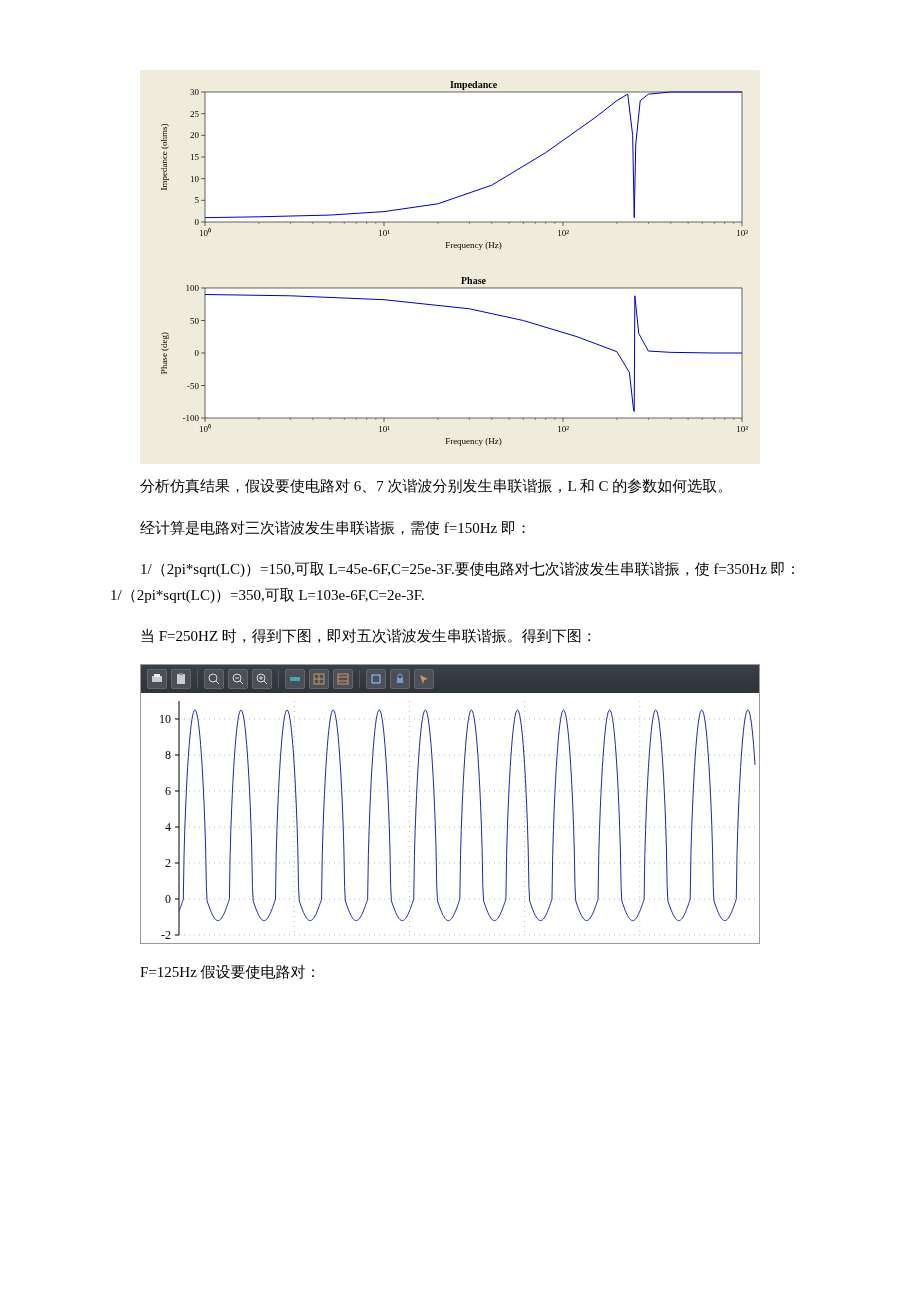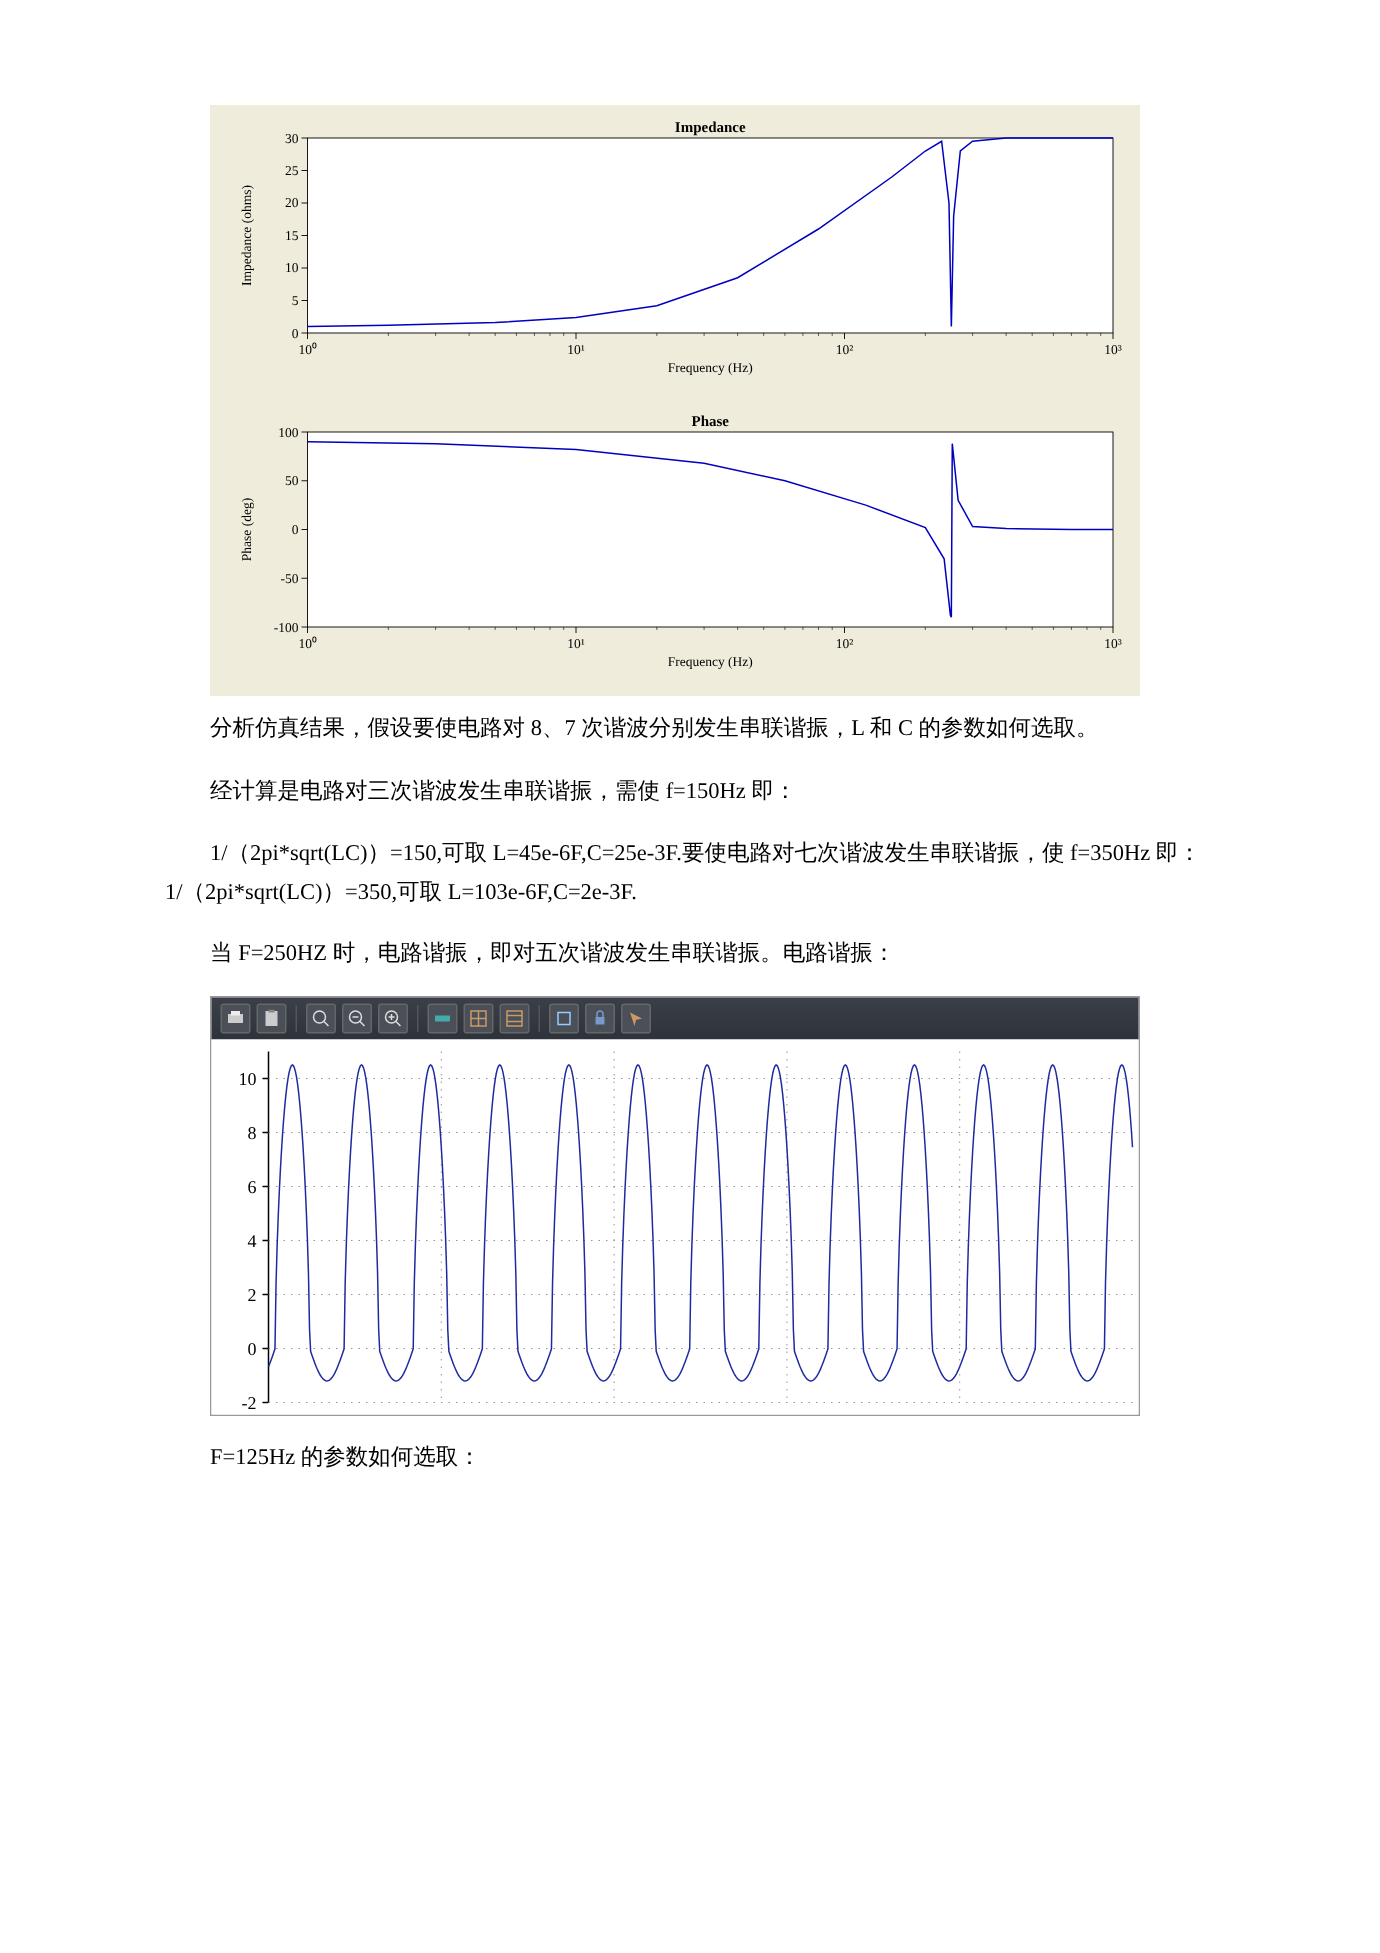--- a/index.html
+++ b/index.html
@@ -160,24 +160,24 @@
         <line x1="51" x2="55" y1="210" y2="210" stroke="#000" stroke-width="0.6"></line>
         <text x="49" y="213" text-anchor="end" font-size="9">100</text>
         <text x="323.5" y="206" text-anchor="middle" font-size="10" font-weight="bold">Phase</text>
         <text x="323.5" y="366" text-anchor="middle" font-size="9">Frequency (Hz)</text>
         <text x="0" y="0" transform="translate(17,275) rotate(-90)" text-anchor="middle" font-size="9">Phase (deg)</text>
         <path d="M55 216.5 L140.40470459481958 217.8 L234 221.7 L319.4047045948196 230.8 L373.2890738186722 242.5 L427.1734430425248 258.75 L466.8843692238527 273.7 L479.4211473466408 294.5 L483.6068508678927 332.2 L484.2312615522947 333.5 L484.8506967998964 217.8 L488.7610114346886 255.5 L498.4047045948196 273.05 L520.7687384477053 274.35 L564.272549162552 275 L592 275 " fill="none" stroke="#0000c0" stroke-width="1"></path>
       </g>
   </svg>
 </div>
 
-<p class="para-noindent" style="text-indent:2em;">分析仿真结果，假设要使电路对 8、7 次谐波分别发生串联谐振，L 和 C 的参数如何选取。</p>
+<p class="para-noindent" style="text-indent:2em;">分析仿真结果，假设要使电路对 6、7 次谐波分别发生串联谐振，L 和 C 的参数如何选取。</p>
 <p class="para">经计算是电路对三次谐波发生串联谐振，需使 f=150Hz 即：</p>
 <p class="para">1/（2pi*sqrt(LC)）=150,可取 L=45e-6F,C=25e-3F.要使电路对七次谐波发生串联谐振，使 f=350Hz 即：1/（2pi*sqrt(LC)）=350,可取 L=103e-6F,C=2e-3F.</p>
-<p class="para">当 F=250HZ 时，电路谐振，即对五次谐波发生串联谐振。电路谐振：</p>
+<p class="para">当 F=250HZ 时，得到下图，即对五次谐波发生串联谐振。得到下图：</p>
 
 <div class="oscillo-wrap">
   <div class="toolbar">
     <div class="tool-btn">
         <svg width="12" height="12">
           <rect x="1" y="3" width="10" height="6" fill="#ccc"></rect>
           <rect x="3" y="1" width="6" height="3" fill="#eee"></rect>
         </svg>
       </div>
     <div class="tool-btn">
@@ -272,13 +272,13 @@
         <line x1="38" x2="614" y1="26" y2="26" stroke="#888" stroke-width="0.6" stroke-dasharray="1 4"></line>
         <line x1="153.2" x2="153.2" y1="8" y2="242" stroke="#888" stroke-width="0.6" stroke-dasharray="1 4"></line>
         <line x1="268.4" x2="268.4" y1="8" y2="242" stroke="#888" stroke-width="0.6" stroke-dasharray="1 4"></line>
         <line x1="383.6" x2="383.6" y1="8" y2="242" stroke="#888" stroke-width="0.6" stroke-dasharray="1 4"></line>
         <line x1="498.8" x2="498.8" y1="8" y2="242" stroke="#888" stroke-width="0.6" stroke-dasharray="1 4"></line>
         <path d="M38 218.19627742533277 L38.72 216.3901730213794 L39.44 214.48400557138385 L40.16 212.49613250990663 L40.88 210.44569814121178 L41.6 208.35244926915124 L42.32 206.2365450246492 L43.04 162.29701526250236 L43.76 137.47791506734217 L44.48 117.98454421973838 L45.2 101.48765268224801 L45.92 87.12689579377903 L46.64 74.48261207267544 L47.36 63.320833761656615 L48.08 53.500770491534894 L48.8 44.93366873471308 L49.519999999999996 37.56196903284638 L50.24 31.347742724672315 L50.96 26.26584315819096 L51.68 22.29965739654648 L52.4 19.438395257398554 L53.12 17.675347785831775 L53.84 17.006800195874575 L54.56 17.43142401325551 L55.28 18.950057981230287 L56 21.56584651179483 L56.72 25.284755323337606 L57.44 30.116539995530815 L58.160000000000004 36.07632035497545 L58.879999999999995 43.18703743338733 L59.599999999999994 51.48328975082288 L60.32 61.01746915391803 L61.04 71.86999825689486 L61.760000000000005 84.16748169028139 L62.480000000000004 98.11771895995619 L63.2 114.0858281396609 L63.92 132.79284387135385 L64.64 156.03087859260302 L65.36 193.40674944516806 L66.08 207.8816372777489 L66.8 209.98169838455468 L67.52 212.04341355929947 L68.24 214.0469273578023 L68.96000000000001 215.97294484695155 L69.68 217.80291742545845 L70.4 219.5192214570272 L71.12 221.10532799560656 L71.84 222.54596196817602 L72.56 223.82724928204905 L73.28 224.9368504399702 L74 225.86407937621897 L74.72 226.6000063692644 L75.44 227.13754403986485 L76.16 227.47151560640444 L76.88 227.59870474013 L77.6 227.51788654015505 L78.32000000000001 227.22983932992508 L79.03999999999999 226.73733716153728 L79.75999999999999 226.04512310010224 L80.47999999999999 225.1598635454343 L81.19999999999999 224.090084030977 L81.92 222.84608711825555 L82.64 221.43985317757733 L83.36 219.88492501051672 L84.08 218.19627742533277 L84.80000000000001 216.3901730213794 L85.52000000000001 214.48400557138382 L86.24000000000001 212.49613250990663 L86.96000000000001 210.44569814121178 L87.67999999999999 208.35244926915124 L88.4 206.2365450246492 L89.12 162.29701526250227 L89.84 137.4779150673421 L90.56 117.98454421973841 L91.28 101.48765268224795 L92 87.12689579377903 L92.72 74.4826120726755 L93.44 63.320833761656615 L94.16 53.50077049153495 L94.88 44.933668734713024 L95.6 37.56196903284638 L96.32000000000001 31.347742724672344 L97.03999999999999 26.26584315819096 L97.75999999999999 22.29965739654645 L98.47999999999999 19.438395257398554 L99.19999999999999 17.675347785831775 L99.92 17.006800195874575 L100.64 17.43142401325551 L101.36 18.950057981230287 L102.08 21.56584651179486 L102.8 25.284755323337663 L103.52 30.11653999553087 L104.24000000000001 36.076320354975394 L104.96000000000001 43.18703743338733 L105.67999999999999 51.48328975082299 L106.39999999999999 61.017469153918086 L107.12 71.86999825689486 L107.84 84.16748169028133 L108.56 98.11771895995611 L109.28 114.08582813966109 L110 132.79284387135397 L110.72 156.03087859260307 L111.44 193.4067494451682 L112.16 207.8816372777489 L112.88 209.9816983845547 L113.60000000000001 212.0434135592995 L114.32000000000001 214.0469273578023 L115.04 215.97294484695155 L115.76 217.80291742545845 L116.48 219.51922145702721 L117.2 221.1053279956066 L117.92 222.54596196817604 L118.64000000000001 223.82724928204908 L119.35999999999999 224.9368504399702 L120.08 225.86407937621897 L120.8 226.6000063692644 L121.52 227.13754403986485 L122.24 227.47151560640444 L122.96 227.59870474013 L123.67999999999999 227.51788654015505 L124.39999999999999 227.22983932992508 L125.12 226.73733716153728 L125.84 226.04512310010224 L126.56 225.1598635454343 L127.28 224.090084030977 L128 222.84608711825555 L128.72 221.4398531775773 L129.44 219.88492501051672 L130.16 218.19627742533277 L130.88 216.3901730213794 L131.60000000000002 214.48400557138388 L132.32 212.49613250990663 L133.04000000000002 210.44569814121178 L133.76 208.35244926915124 L134.48000000000002 206.23654502464922 L135.2 162.2970152625026 L135.92000000000002 137.477915067342 L136.64000000000001 117.98454421973831 L137.35999999999999 101.48765268224801 L138.07999999999998 87.12689579377906 L138.8 74.4826120726755 L139.51999999999998 63.32083376165673 L140.24 53.500770491534894 L140.95999999999998 44.933668734713024 L141.68 37.561969032846406 L142.39999999999998 31.347742724672344 L143.12 26.26584315819096 L143.84 22.29965739654645 L144.56 19.438395257398554 L145.28 17.675347785831775 L146 17.006800195874575 L146.72 17.43142401325551 L147.44 18.950057981230287 L148.16 21.56584651179483 L148.88 25.284755323337606 L149.60000000000002 30.116539995530815 L150.32 36.076320354975394 L151.04000000000002 43.1870374333873 L151.76 51.483289750822934 L152.48000000000002 61.017469153918086 L153.2 71.86999825689486 L153.92000000000002 84.16748169028128 L154.64000000000001 98.11771895995605 L155.35999999999999 114.08582813966075 L156.07999999999998 132.79284387135357 L156.8 156.0308785926025 L157.51999999999998 193.40674944516923 L158.24 207.88163727774892 L158.95999999999998 209.9816983845547 L159.68 212.0434135592995 L160.39999999999998 214.04692735780228 L161.12 215.97294484695152 L161.84 217.80291742545842 L162.56 219.51922145702716 L163.28 221.1053279956065 L164 222.54596196817596 L164.72 223.827249282049 L165.44 224.9368504399702 L166.16 225.86407937621897 L166.88 226.6000063692644 L167.6 227.13754403986485 L168.32 227.47151560640444 L169.04 227.59870474013 L169.76 227.51788654015505 L170.48000000000002 227.2298393299251 L171.20000000000002 226.7373371615373 L171.92000000000002 226.04512310010227 L172.64000000000001 225.1598635454343 L173.35999999999999 224.090084030977 L174.07999999999998 222.84608711825555 L174.79999999999998 221.43985317757733 L175.51999999999998 219.88492501051675 L176.24 218.1962774253328 L176.96 216.39017302137947 L177.68 214.4840055713839 L178.4 212.49613250990672 L179.12 210.44569814121186 L179.84 208.35244926915132 L180.56 206.23654502464922 L181.28 162.29701526250267 L182 137.47791506734245 L182.71999999999997 117.98454421973932 L183.44 101.48765268224832 L184.16 87.12689579377982 L184.88 74.48261207267575 L185.6 63.320833761657326 L186.32 53.500770491535235 L187.04 44.933668734713365 L187.76 37.561969032846406 L188.48 31.347742724672344 L189.20000000000002 26.26584315819099 L189.92 22.299657396546507 L190.64000000000001 19.43839525739861 L191.35999999999999 17.675347785831775 L192.08 17.006800195874575 L192.79999999999998 17.43142401325551 L193.52 18.950057981230202 L194.24 21.565846511794746 L194.96 25.284755323337606 L195.68 30.116539995530786 L196.4 36.076320354975394 L197.12 43.1870374333873 L197.84 51.483289750823104 L198.56 61.01746915391789 L199.28000000000003 71.86999825689506 L200 84.16748169028102 L200.71999999999997 98.1177189599552 L201.44 114.08582813966038 L202.16 132.7928438713531 L202.88 156.03087859260197 L203.6 193.40674944516542 L204.32 207.88163727774887 L205.04 209.9816983845546 L205.76 212.04341355929944 L206.48 214.04692735780228 L207.20000000000002 215.97294484695152 L207.92 217.8029174254584 L208.64000000000001 219.51922145702713 L209.35999999999999 221.1053279956065 L210.08 222.54596196817596 L210.79999999999998 223.827249282049 L211.52 224.9368504399702 L212.24 225.86407937621897 L212.96 226.6000063692644 L213.68 227.13754403986485 L214.4 227.47151560640444 L215.12 227.59870474013 L215.84 227.51788654015505 L216.56 227.2298393299251 L217.28000000000003 226.73733716153728 L218 226.04512310010227 L218.71999999999997 225.15986354543435 L219.44 224.090084030977 L220.16 222.8460871182556 L220.88 221.43985317757733 L221.6 219.88492501051684 L222.32 218.1962774253328 L223.04 216.39017302137947 L223.76 214.4840055713839 L224.48 212.49613250990672 L225.20000000000002 210.44569814121186 L225.92 208.35244926915132 L226.64000000000001 206.23654502464922 L227.35999999999999 162.29701526250275 L228.08 137.4779150673425 L228.79999999999998 117.98454421973872 L229.52 101.48765268224835 L230.24 87.12689579377937 L230.96 74.48261207267578 L231.68 63.32083376165696 L232.4 53.50077049153529 L233.12 44.93366873471339 L233.84 37.561969032846434 L234.56 31.347742724672344 L235.28000000000003 26.26584315819099 L236 22.299657396546507 L236.71999999999997 19.43839525739861 L237.44 17.675347785831804 L238.16 17.006800195874575 L238.88 17.43142401325548 L239.6 18.950057981230202 L240.32 21.56584651179469 L241.04 25.284755323337436 L241.76 30.116539995530786 L242.48 36.076320354975365 L243.20000000000002 43.187037433387275 L243.92 51.483289750822735 L244.64000000000001 61.01746915391783 L245.35999999999999 71.8699982568946 L246.08 84.16748169028102 L246.79999999999998 98.11771895995568 L247.52 114.08582813966034 L248.24 132.79284387135309 L248.96 156.03087859260188 L249.68 193.4067494451677 L250.4 207.88163727774887 L251.12 209.98169838455465 L251.84 212.04341355929944 L252.56 214.04692735780228 L253.28000000000003 215.97294484695152 L254 217.8029174254584 L254.71999999999997 219.51922145702713 L255.44 221.1053279956065 L256.15999999999997 222.54596196817596 L256.88 223.827249282049 L257.6 224.9368504399702 L258.32 225.86407937621897 L259.03999999999996 226.60000636926438 L259.76 227.13754403986485 L260.48 227.47151560640444 L261.20000000000005 227.59870474013 L261.91999999999996 227.51788654015505 L262.64 227.2298393299251 L263.36 226.7373371615373 L264.08000000000004 226.04512310010227 L264.79999999999995 225.15986354543432 L265.52 224.090084030977 L266.24 222.84608711825558 L266.96000000000004 221.43985317757736 L267.68 219.88492501051678 L268.4 218.19627742533282 L269.12 216.39017302137947 L269.84000000000003 214.4840055713839 L270.56 212.49613250990672 L271.28000000000003 210.44569814121186 L272 208.35244926915135 L272.71999999999997 206.23654502464927 L273.44 162.29701526250284 L274.15999999999997 137.4779150673433 L274.88 117.98454421973875 L275.6 101.48765268224895 L276.32 87.1268957937794 L277.03999999999996 74.48261207267535 L277.76 63.32083376165696 L278.48 53.50077049153495 L279.20000000000005 44.93366873471339 L279.91999999999996 37.561969032846434 L280.64 31.3477427246726 L281.36 26.26584315819099 L282.08000000000004 22.29965739654665 L282.79999999999995 19.43839525739861 L283.52 17.675347785831832 L284.24 17.006800195874575 L284.96000000000004 17.43142401325551 L285.68 18.950057981230174 L286.4 21.56584651179483 L287.12 25.284755323337436 L287.84000000000003 30.116539995530786 L288.56 36.07632035497511 L289.28000000000003 43.18703743338722 L290 51.483289750822394 L290.71999999999997 61.01746915391783 L291.44 71.86999825689418 L292.15999999999997 84.16748169028097 L292.88 98.11771895995622 L293.6 114.08582813966031 L294.32 132.79284387135377 L295.03999999999996 156.03087859260182 L295.76 193.40674944516752 L296.48 207.88163727774878 L297.2 209.98169838455465 L297.92 212.04341355929935 L298.64 214.04692735780228 L299.36 215.97294484695158 L300.08 217.8029174254584 L300.8 219.5192214570272 L301.52 221.1053279956065 L302.24 222.54596196817602 L302.96000000000004 223.827249282049 L303.68 224.9368504399702 L304.40000000000003 225.8640793762189 L305.12 226.60000636926438 L305.84000000000003 227.13754403986482 L306.56 227.47151560640444 L307.28000000000003 227.59870474013 L308 227.51788654015505 L308.71999999999997 227.22983932992508 L309.44 226.7373371615373 L310.15999999999997 226.04512310010224 L310.88 225.15986354543435 L311.59999999999997 224.090084030977 L312.32 222.8460871182556 L313.03999999999996 221.43985317757736 L313.76 219.88492501051684 L314.48 218.19627742533282 L315.2 216.3901730213794 L315.92 214.4840055713839 L316.64 212.49613250990666 L317.36 210.44569814121186 L318.08 208.35244926915126 L318.8 206.2365450246493 L319.52 162.2970152625029 L320.24 137.47791506734336 L320.96000000000004 117.98454421973881 L321.68 101.48765268224898 L322.40000000000003 87.12689579377943 L323.12 74.48261207267544 L323.84000000000003 63.32083376165704 L324.56 53.50077049153501 L325.28000000000003 44.93366873471339 L326 37.561969032846434 L326.71999999999997 31.3477427246726 L327.43999999999994 26.26584315819136 L328.16 22.299657396546678 L328.88 19.43839525739861 L329.59999999999997 17.675347785831832 L330.32 17.006800195874632 L331.04 17.43142401325551 L331.76 18.950057981230174 L332.48 21.56584651179483 L333.2 25.284755323337123 L333.92 30.116539995531156 L334.64 36.07632035497505 L335.36 43.18703743338722 L336.08 51.483289750822365 L336.8 61.01746915391854 L337.52 71.86999825689492 L338.24 84.16748169028097 L338.96 98.11771895995619 L339.68 114.0858281396615 L340.40000000000003 132.79284387135374 L341.12 156.03087859260177 L341.84 193.40674944516735 L342.56000000000006 207.88163727774895 L343.28000000000003 209.98169838455465 L344 212.04341355929935 L344.71999999999997 214.04692735780225 L345.43999999999994 215.97294484695144 L346.16 217.8029174254584 L346.88 219.5192214570272 L347.59999999999997 221.1053279956065 L348.32 222.5459619681759 L349.04 223.827249282049 L349.76 224.9368504399702 L350.48 225.8640793762189 L351.2 226.60000636926435 L351.92 227.13754403986485 L352.64 227.47151560640444 L353.36 227.59870474013 L354.08 227.51788654015508 L354.8 227.22983932992508 L355.52 226.7373371615373 L356.24 226.04512310010224 L356.96 225.15986354543435 L357.68 224.09008403097695 L358.40000000000003 222.84608711825564 L359.12 221.43985317757736 L359.84 219.88492501051684 L360.56000000000006 218.1962774253327 L361.28000000000003 216.3901730213794 L362 214.48400557138393 L362.71999999999997 212.49613250990666 L363.43999999999994 210.44569814121203 L364.16 208.35244926915126 L364.88 206.2365450246493 L365.59999999999997 162.29701526250298 L366.32 137.47791506734342 L367.04 117.98454421973885 L367.76 101.48765268224903 L368.48 87.12689579377948 L369.2 74.48261207267629 L369.92 63.32083376165633 L370.64 53.50077049153501 L371.36 44.93366873471345 L372.08 37.561969032846974 L372.8 31.34774272467223 L373.52 26.265843158191018 L374.24 22.299657396546678 L374.96 19.43839525739861 L375.68 17.675347785831775 L376.40000000000003 17.006800195874575 L377.12 17.43142401325551 L377.84 18.950057981230174 L378.56000000000006 21.565846511794803 L379.28000000000003 25.284755323337407 L380 30.116539995530758 L380.71999999999997 36.07632035497505 L381.43999999999994 43.18703743338665 L382.16 51.483289750822365 L382.88 61.01746915391777 L383.59999999999997 71.86999825689409 L384.32 84.16748169027991 L385.04 98.11771895995614 L385.76 114.0858281396602 L386.48 132.79284387135365 L387.2 156.03087859259975 L387.92 193.40674944517207 L388.64 207.88163727774878 L389.36 209.98169838455465 L390.08 212.04341355929935 L390.8 214.0469273578024 L391.52 215.97294484695158 L392.24 217.8029174254584 L392.96 219.5192214570272 L393.68 221.10532799560661 L394.40000000000003 222.545961968176 L395.12 223.827249282049 L395.84 224.9368504399702 L396.56000000000006 225.864079376219 L397.28000000000003 226.60000636926438 L398 227.13754403986482 L398.71999999999997 227.47151560640444 L399.43999999999994 227.59870474013 L400.16 227.51788654015505 L400.88 227.22983932992508 L401.59999999999997 226.7373371615373 L402.32 226.04512310010233 L403.04 225.15986354543435 L403.76 224.09008403097704 L404.48 222.84608711825564 L405.2 221.43985317757748 L405.92 219.88492501051672 L406.64 218.19627742533282 L407.36 216.3901730213794 L408.08 214.48400557138393 L408.8 212.49613250990666 L409.52 210.4456981412119 L410.24 208.35244926915126 L410.96 206.2365450246493 L411.68 162.29701526250304 L412.40000000000003 137.47791506734347 L413.12 117.98454421973888 L413.84 101.48765268224906 L414.56000000000006 87.12689579377951 L415.28000000000003 74.4826120726755 L416 63.32083376165707 L416.71999999999997 53.500770491535036 L417.43999999999994 44.93366873471345 L418.16 37.56196903284646 L418.88 31.347742724672656 L419.59999999999997 26.265843158191018 L420.32 22.299657396546706 L421.04 19.43839525739861 L421.76 17.675347785831832 L422.48 17.006800195874575 L423.2 17.43142401325551 L423.92 18.950057981230174 L424.64 21.565846511794803 L425.36 25.284755323337407 L426.08 30.11653999553073 L426.8 36.07632035497505 L427.52 43.18703743338719 L428.24 51.48328975082234 L428.96 61.017469153917745 L429.68 71.86999825689486 L430.40000000000003 84.16748169028088 L431.12 98.11771895995611 L431.84 114.08582813966018 L432.56000000000006 132.79284387135363 L433.28000000000003 156.03087859260165 L434 193.406749445167 L434.71999999999997 207.88163727774878 L435.43999999999994 209.98169838455465 L436.16 212.04341355929935 L436.88 214.04692735780225 L437.59999999999997 215.97294484695155 L438.32 217.80291742545836 L439.04 219.5192214570272 L439.76 221.1053279956065 L440.48 222.545961968176 L441.2 223.827249282049 L441.92 224.9368504399702 L442.64 225.8640793762189 L443.36 226.60000636926438 L444.08 227.13754403986482 L444.8 227.47151560640444 L445.52 227.59870474013 L446.24 227.51788654015505 L446.96 227.22983932992508 L447.68 226.7373371615373 L448.40000000000003 226.04512310010227 L449.12 225.15986354543435 L449.84 224.09008403097704 L450.56000000000006 222.84608711825564 L451.28000000000003 221.43985317757736 L452 219.88492501051684 L452.71999999999997 218.19627742533282 L453.43999999999994 216.3901730213794 L454.16 214.48400557138393 L454.88 212.49613250990666 L455.59999999999997 210.4456981412119 L456.32 208.3524492691513 L457.04 206.2365450246493 L457.76 162.29701526250312 L458.48 137.47791506734353 L459.2 117.98454421973894 L459.92 101.48765268224909 L460.64 87.12689579377954 L461.36 74.4826120726755 L462.08 63.3208337616571 L462.8 53.500770491535064 L463.52 44.93366873471348 L464.24 37.56196903284646 L464.96 31.347742724672685 L465.68 26.265843158191075 L466.40000000000003 22.299657396546706 L467.12 19.43839525739864 L467.84 17.675347785831832 L468.56000000000006 17.006800195874575 L469.28000000000003 17.43142401325551 L470 18.950057981230174 L470.71999999999997 21.565846511794803 L471.43999999999994 25.284755323337407 L472.16 30.11653999553073 L472.88 36.07632035497505 L473.59999999999997 43.18703743338719 L474.32 51.48328975082234 L475.04 61.017469153917716 L475.76 71.86999825689404 L476.48 84.16748169028082 L477.2 98.11771895995605 L477.92 114.08582813966012 L478.64 132.79284387135357 L479.36 156.03087859260154 L480.08 193.40674944516684 L480.8 207.88163727774878 L481.52 209.98169838455462 L482.24 212.04341355929932 L482.96 214.04692735780225 L483.68 215.97294484695155 L484.40000000000003 217.80291742545836 L485.12 219.5192214570272 L485.84 221.10532799560647 L486.56000000000006 222.545961968176 L487.28000000000003 223.82724928204897 L488 224.93685043997016 L488.71999999999997 225.8640793762189 L489.43999999999994 226.60000636926438 L490.16 227.13754403986482 L490.88 227.47151560640444 L491.59999999999997 227.59870474013 L492.32 227.51788654015505 L493.04 227.22983932992508 L493.76 226.7373371615373 L494.48 226.04512310010227 L495.2 225.15986354543435 L495.92 224.09008403097704 L496.64 222.84608711825564 L497.36 221.43985317757736 L498.08 219.88492501051684 L498.8 218.19627742533282 L499.52 216.39017302137944 L500.24 214.48400557138393 L500.96 212.49613250990666 L501.68 210.4456981412119 L502.40000000000003 208.3524492691513 L503.12 206.23654502464933 L503.84 162.29701526250318 L504.56000000000006 137.4779150673436 L505.28000000000003 117.98454421973898 L506 101.48765268224915 L506.71999999999997 87.12689579377962 L507.43999999999994 74.4826120726764 L508.16 63.32083376165639 L508.88 53.500770491535064 L509.59999999999997 44.93366873471348 L510.32 37.561969032847 L511.04 31.34774272467226 L511.76 26.265843158191075 L512.48 22.29965739654645 L513.2 19.43839525739864 L513.9200000000001 17.67534778583172 L514.64 17.006800195874575 L515.36 17.43142401325551 L516.0799999999999 18.950057981230458 L516.8 21.56584651179503 L517.52 25.28475532333769 L518.24 30.11653999553073 L518.96 36.07632035497596 L519.6800000000001 43.18703743338773 L520.4000000000001 51.483289750822934 L521.12 61.017469153917716 L521.8399999999999 71.86999825689571 L522.5600000000001 84.16748169028173 L523.28 98.11771895995602 L524 114.0858281396626 L524.72 132.792843871355 L525.4399999999999 156.03087859260341 L526.1600000000001 193.40674944516667 L526.88 207.88163727774906 L527.5999999999999 209.98169838455476 L528.3199999999999 212.0434135592995 L529.04 214.04692735780225 L529.76 215.9729448469517 L530.48 217.8029174254585 L531.2 219.51922145702716 L531.9200000000001 221.1053279956067 L532.64 222.54596196817607 L533.36 223.82724928204908 L534.0799999999999 224.93685043997016 L534.8 225.86407937621902 L535.52 226.60000636926443 L536.24 227.13754403986485 L536.96 227.47151560640444 L537.6800000000001 227.59870474013 L538.4000000000001 227.51788654015505 L539.12 227.2298393299251 L539.8399999999999 226.73733716153723 L540.5600000000001 226.04512310010222 L541.28 225.1598635454343 L542 224.09008403097704 L542.72 222.84608711825544 L543.4399999999999 221.43985317757728 L544.1600000000001 219.88492501051672 L544.88 218.19627742533282 L545.5999999999999 216.3901730213793 L546.3199999999999 214.4840055713838 L547.04 212.4961325099067 L547.76 210.4456981412116 L548.48 208.35244926915112 L549.2 206.23654502464916 L549.9200000000001 162.29701526250327 L550.64 137.47791506734052 L551.36 117.98454421973774 L552.0799999999999 101.48765268224807 L552.8000000000001 87.12689579377769 L553.52 74.48261207267475 L554.24 63.32083376165639 L554.96 53.50077049153512 L555.6800000000001 44.93366873471237 L556.4 37.56196903284604 L557.12 31.34774272467226 L557.84 26.265843158191075 L558.5600000000001 22.299657396546195 L559.28 19.43839525739847 L560 17.675347785831775 L560.72 17.006800195874575 L561.4399999999999 17.431424013255594 L562.16 18.950057981230316 L562.88 21.565846511794774 L563.6 25.284755323338004 L564.3199999999999 30.11653999553107 L565.04 36.07632035497548 L565.76 43.187037433387104 L566.48 51.48328975082356 L567.1999999999999 61.0174691539184 L567.9200000000001 71.8699982568948 L568.64 84.16748169028264 L569.36 98.11771895995705 L570.0799999999999 114.08582813966126 L570.8000000000001 132.79284387135345 L571.52 156.0308785926053 L572.24 193.40674944517139 L572.96 207.8816372777489 L573.6800000000001 209.98169838455462 L574.4 212.04341355929964 L575.12 214.04692735780236 L575.84 215.97294484695155 L576.5600000000001 217.80291742545862 L577.28 219.5192214570273 L578 221.1053279956066 L578.72 222.545961968176 L579.4399999999999 223.82724928204914 L580.16 224.93685043997024 L580.88 225.86407937621897 L581.6 226.60000636926438 L582.3199999999999 227.13754403986488 L583.04 227.47151560640447 L583.76 227.59870474013 L584.48 227.51788654015502 L585.1999999999999 227.22983932992508 L585.9200000000001 226.73733716153728 L586.64 226.04512310010227 L587.36 225.15986354543423 L588.0799999999999 224.09008403097695 L588.8000000000001 222.84608711825555 L589.52 221.4398531775774 L590.24 219.8849250105166 L590.96 218.1962774253327 L591.6800000000001 216.39017302137944 L592.4 214.48400557138365 L593.12 212.49613250990652 L593.84 210.44569814121175 L594.5600000000001 208.3524492691513 L595.28 206.23654502464902 L596 162.29701526250122 L596.72 137.47791506734214 L597.4399999999999 117.98454421973909 L598.16 101.48765268224699 L598.88 87.12689579377866 L599.6 74.48261207267561 L600.3199999999999 63.32083376165568 L601.04 53.50077049153447 L601.76 44.93366873471297 L602.48 37.56196903284655 L603.1999999999999 31.34774272467189 L603.9200000000001 26.265843158190734 L604.64 22.29965739654645 L605.36 19.43839525739864 L606.0799999999999 17.67534778583172 L606.8000000000001 17.006800195874575 L607.52 17.43142401325551 L608.24 18.950057981230458 L608.96 21.565846511794973 L609.6800000000001 25.28475532333769 L610.4 30.1165399955307 L611.12 36.07632035497596 L611.84 43.187037433387644 L612.5600000000001 51.48328975082288 L613.28 61.01746915391763 L614 71.86999825689563 " fill="none" stroke="#1e2aa0" stroke-width="1"></path>
       </svg>
   </div>
 </div>
 
-<p class="para">F=125Hz 的参数如何选取：</p>
+<p class="para">F=125Hz 假设要使电路对：</p>
 
 </body></html>

